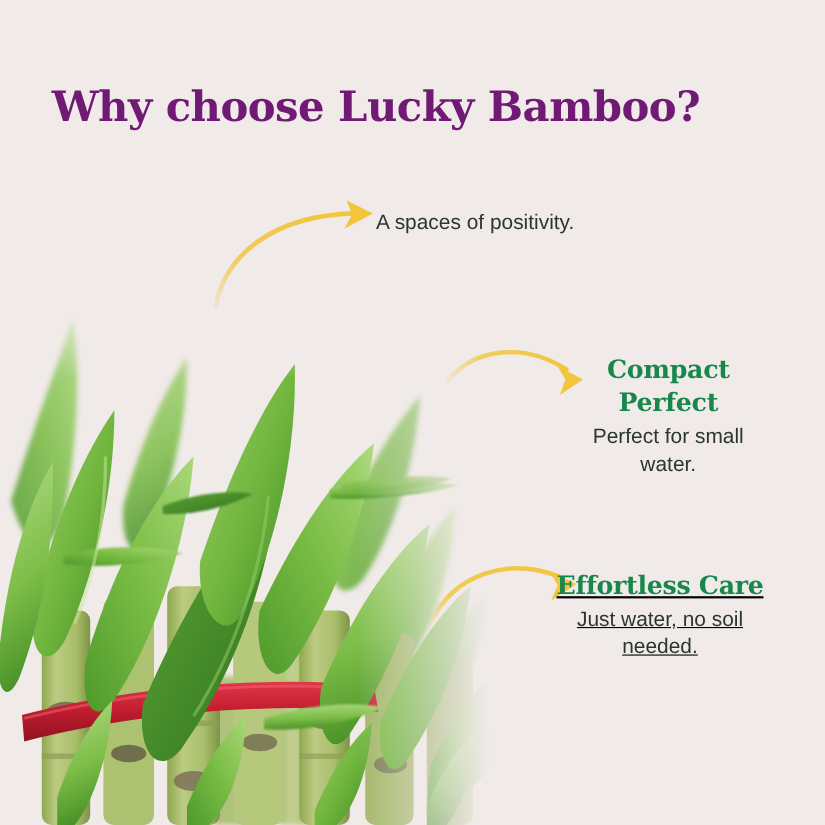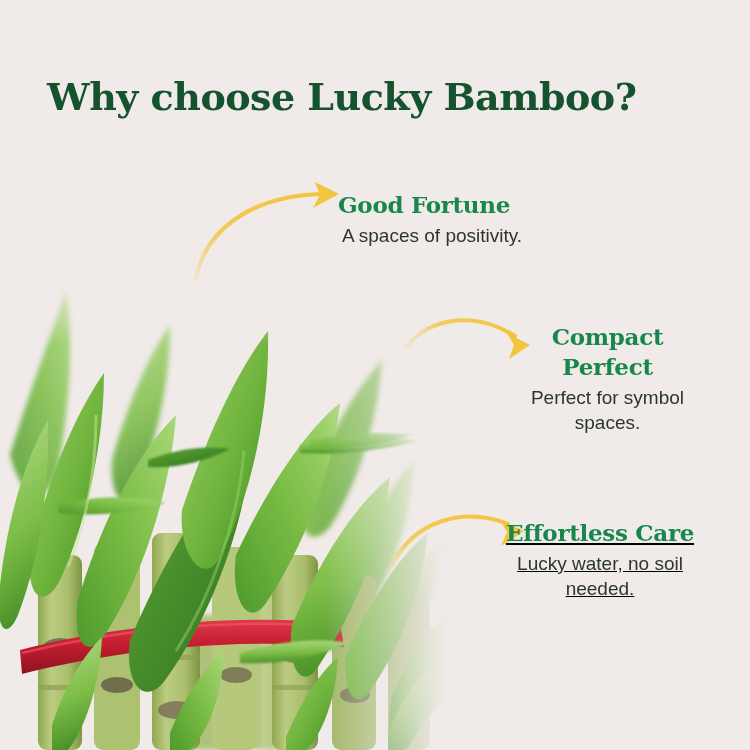--- a/index.html
+++ b/index.html
@@ -22,21 +22,21 @@
 
   
   #page-title {
     position: absolute;
     left: 47px;
     top: 74px;
     font-family: "DejaVu Serif", "Liberation Serif", serif;
     font-weight: bold;
     font-size: 38px;
     letter-spacing: -0.5px;
-    color: #14532d;
+    color: #701a75;
     white-space: nowrap;
   }
 
   
   .callout {
     position: absolute;
     text-align: center;
   }
   .callout-heading {
     font-family: "DejaVu Serif", "Liberation Serif", serif;
@@ -224,27 +224,26 @@
       <path d="M530 345 L 507 333 L 514 345 L 509 359 Z" fill="#F2C53C"></path>
     </g>
 
     <g>
       <path d="M392 566 C 412 522, 462 506, 508 524" stroke="url(#arrowFade3)" stroke-width="4" fill="none" stroke-linecap="round"></path>
       <path d="M524 531 L 500 520 L 507 532 L 501 546 Z" fill="#F2C53C"></path>
     </g>
   </svg>
 
   <div class="callout" id="callout-good-fortune">
-    <p class="callout-heading">Good Fortune</p>
     <p class="callout-body">A spaces of positivity.</p>
   </div>
 
   <div class="callout" id="callout-compact-design">
     <p class="callout-heading">Compact Perfect</p>
-    <p class="callout-body">Perfect for symbol spaces.</p>
+    <p class="callout-body">Perfect for small water.</p>
   </div>
 
   <div class="callout" id="callout-effortless-care">
     <p class="callout-heading">Effortless Care</p>
-    <p class="callout-body">Lucky water, no soil needed.</p>
+    <p class="callout-body">Just water, no soil needed.</p>
   </div>
 
 </div>
 
 </body></html>

